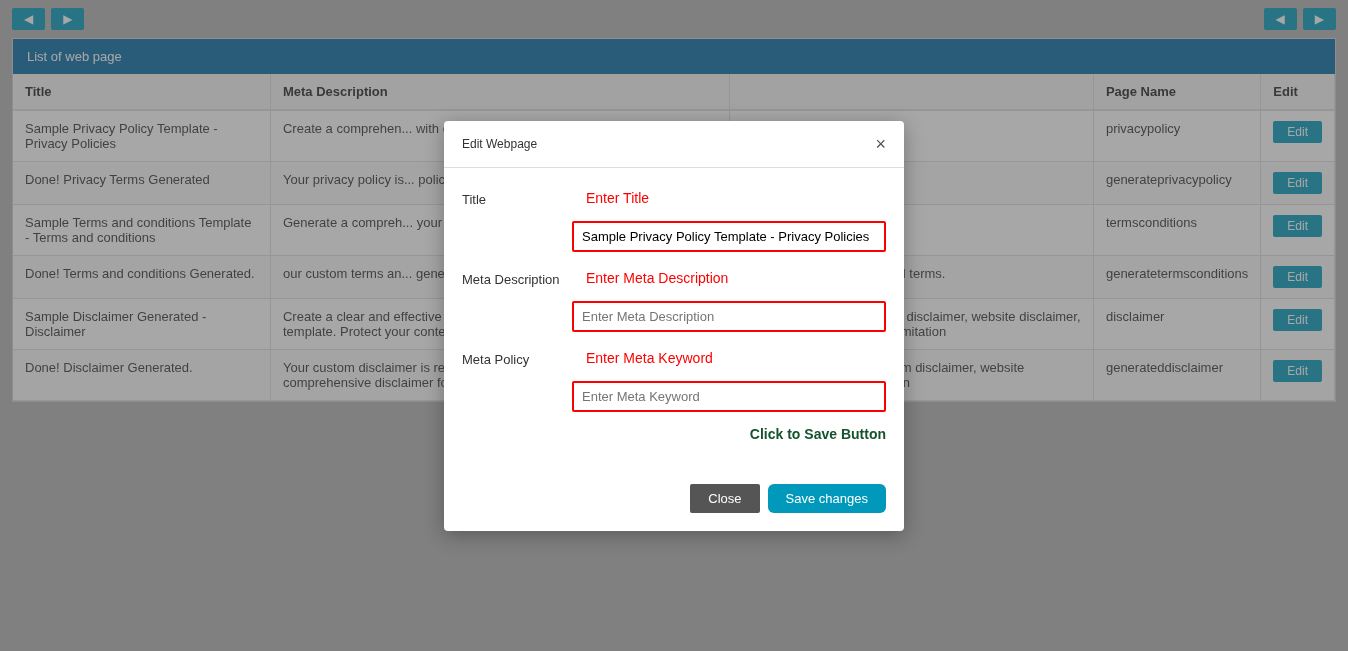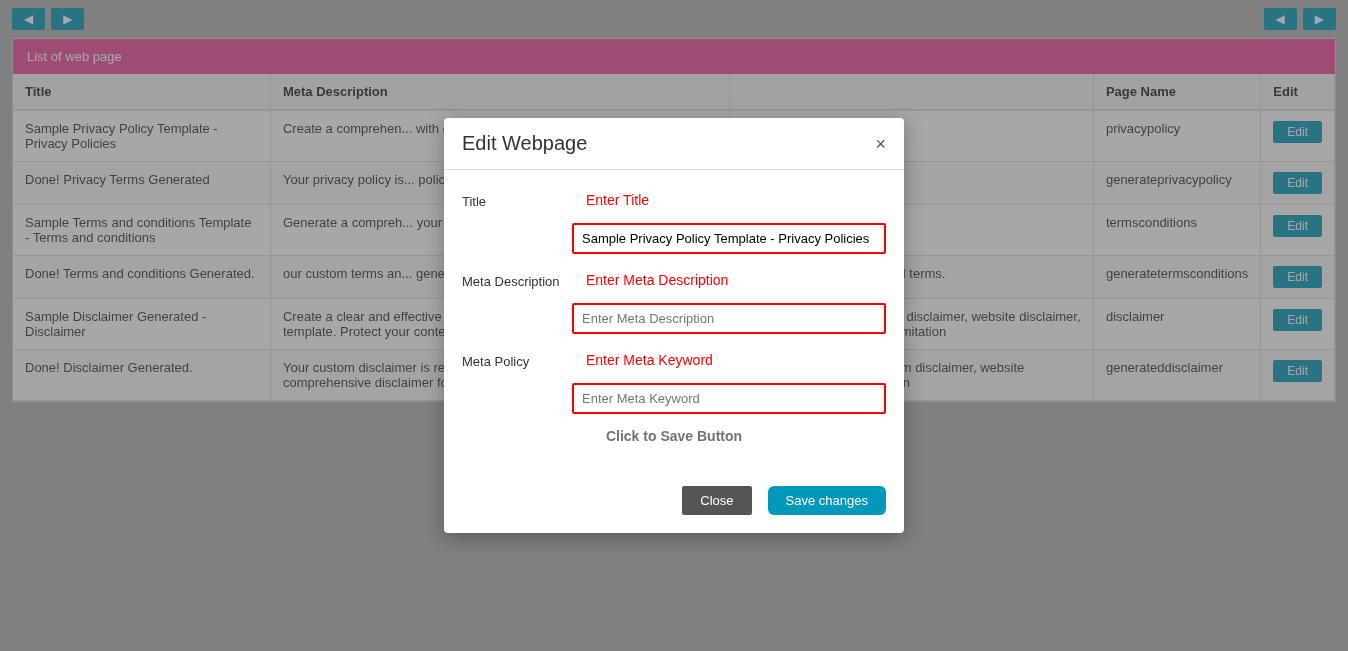--- a/index.html
+++ b/index.html
@@ -34,21 +34,21 @@
     }
 
     
     .table-container {
       background: white;
       margin: 0 12px 12px 12px;
       border: 1px solid #ccc;
     }
 
     .table-header-bar {
-      background: #ec4899;
+      background: #0369a1;
       color: white;
       padding: 10px 14px;
       font-size: 13px;
     }
 
     table {
       width: 100%;
       border-collapse: collapse;
     }
     thead tr {
@@ -104,21 +104,21 @@
     }
 
     .modal-header {
       padding: 14px 18px;
       border-bottom: 1px solid #ddd;
       display: flex;
       align-items: center;
       justify-content: space-between;
     }
     .modal-title {
-      font-size: 20px;
+      font-size: 12px;
       font-weight: normal;
       color: #333;
     }
     .modal-close {
       background: none;
       border: none;
       font-size: 18px;
       cursor: pointer;
       color: #555;
       line-height: 1;
@@ -157,32 +157,32 @@
     .form-input {
       width: 100%;
       padding: 6px 8px;
       border: 2px solid red;
       font-size: 13px;
       outline: none;
       border-radius: 2px;
     }
 
     .hint-text {
-      color: #737373;
+      color: #14532d;
       font-size: 14px;
-      text-align: center;
+      text-align: right;
       margin-bottom: 14px;
       font-weight: bold;
     }
 
     .modal-footer {
       padding: 10px 18px 18px 18px;
       display: flex;
       justify-content: flex-end;
-      gap: 16px;
+      gap: 8px;
     }
 
     .btn-close {
       background: #555;
       color: white;
       border: none;
       padding: 7px 18px;
       cursor: pointer;
       font-size: 13px;
       border-radius: 2px;

